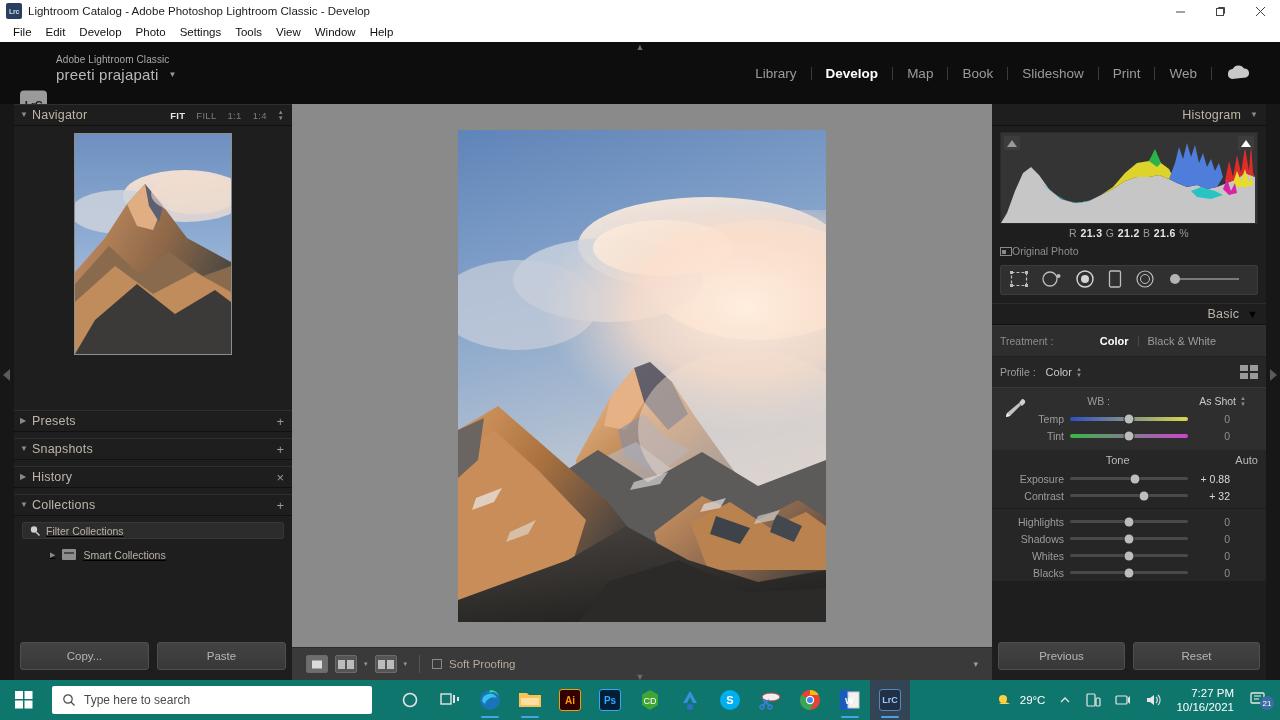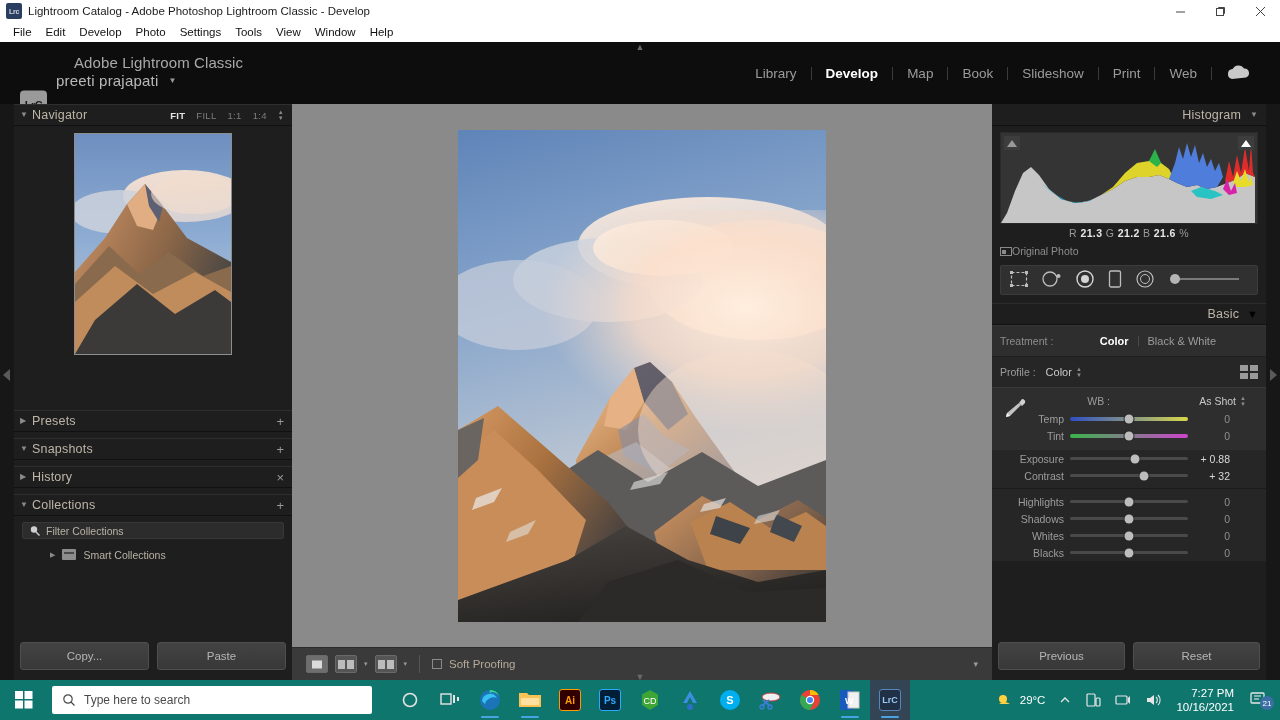--- a/index.html
+++ b/index.html
@@ -55,21 +55,21 @@
     color:#6a6a6a; font-size:9px; line-height:8px;
   }
   .lrc-logo {
     position:absolute; left:20px; top:62px; width:27px; height:27px;
     background:#9a9a9a; border-radius:4px;
     display:flex; align-items:center; justify-content:center;
     color:#1a1a1a; font-size:11px; font-weight:bold; letter-spacing:-0.4px;
     transform:translateY(-50%);
   }
   .id-text { position:absolute; left:56px; top:12px; }
-  .id-sub { font-size:15px; color:#a9a9a9; letter-spacing:0.1px;margin-left:18px; }
+  .id-sub { font-size:10px; color:#a9a9a9; letter-spacing:0.1px; }
   .id-name {
     font-size:15px; color:#b9b9b9; margin-top:1px; letter-spacing:0.2px;
     display:flex; align-items:center; gap:10px;
   }
   .id-name .car { font-size:8px; color:#9a9a9a; }
 
   .modules {
     position:absolute; right:18px; top:0; height:62px;
     display:flex; align-items:center; gap:0;
   }
@@ -130,21 +130,21 @@
   }
   .navbox {
     height:277px; position:relative; background:#1e1e1e;
   }
 
   .pane-plus {
     position:absolute; right:8px; color:#9a9a9a; font-size:13px; line-height:13px;
   }
   .pane-gap { height:6px; background:#1e1e1e; }
 
-  .collections-body { background:#1e1e1e; padding:6px 8px 0; }
+  .collections-body { background:#1e1e1e; padding:6px 8px 0;text-decoration:underline; }
   .filter-row {
     height:17px; background:#2c2c2c; border:1px solid #383838;
     border-radius:2px; display:flex; align-items:center; gap:5px;
     padding-left:6px; color:#b9b3a6; font-size:10.5px;
   }
   .smart-row {
     margin-top:7px; padding-left:28px; height:17px;
     display:flex; align-items:center; gap:7px;
     color:#b9b3a6; font-size:10.5px;
   }
@@ -798,20 +798,24 @@
           </div>
           <div class="slider-row">
             <span class="sl-label">Tint</span>
             <span class="sl-track grad-tint">
                 <span class="sl-knob" style="left:50%"></span>
               </span>
             <span class="sl-val num">0</span>
           </div>
         </div>
 
+        <div class="tone-head">
+          <span class="tone-title">Tone</span>
+          <span class="tone-auto">Auto</span>
+        </div>
 
         <div class="slider-row">
           <span class="sl-label">Exposure</span>
           <span class="sl-track">
               <span class="sl-knob" style="left:55%"></span>
             </span>
           <span class="sl-val pos">+ 0.88</span>
         </div>
         <div class="slider-row">
           <span class="sl-label">Contrast</span>

